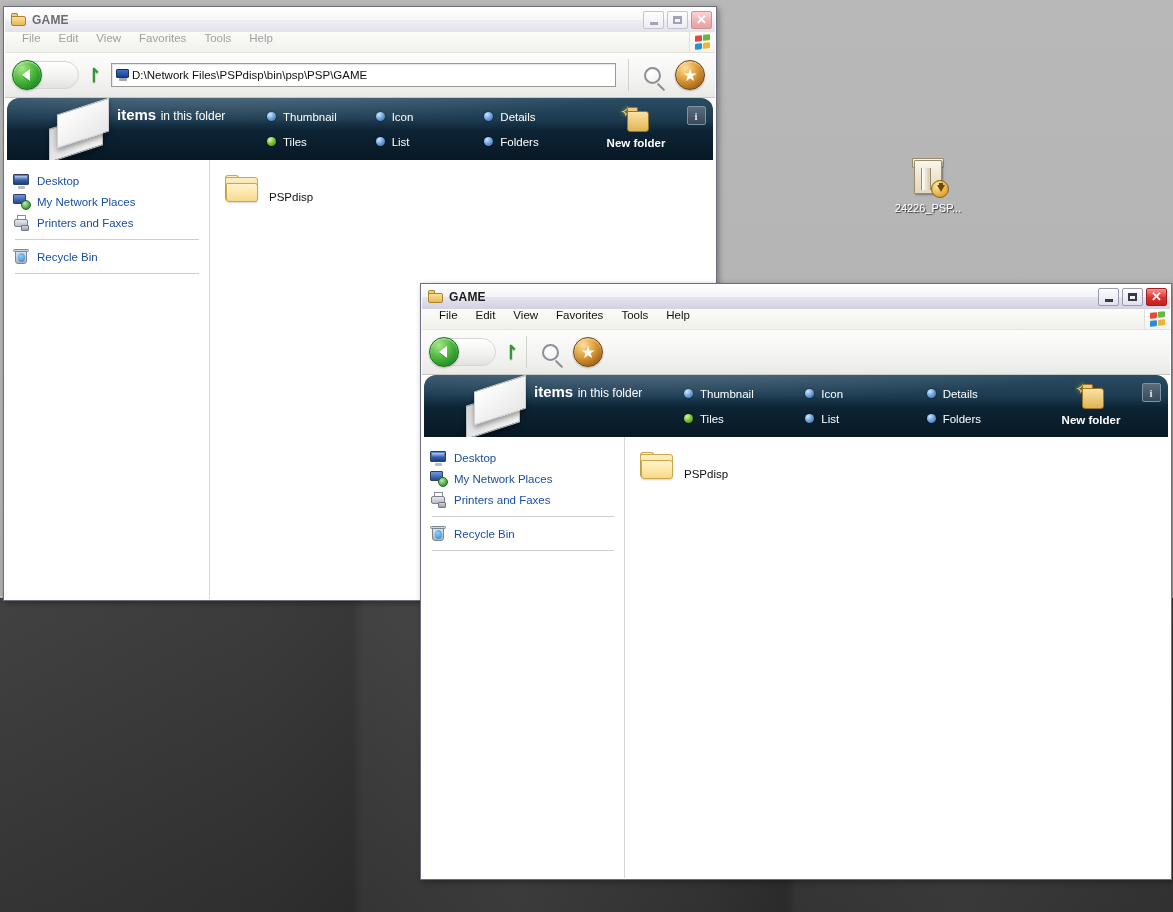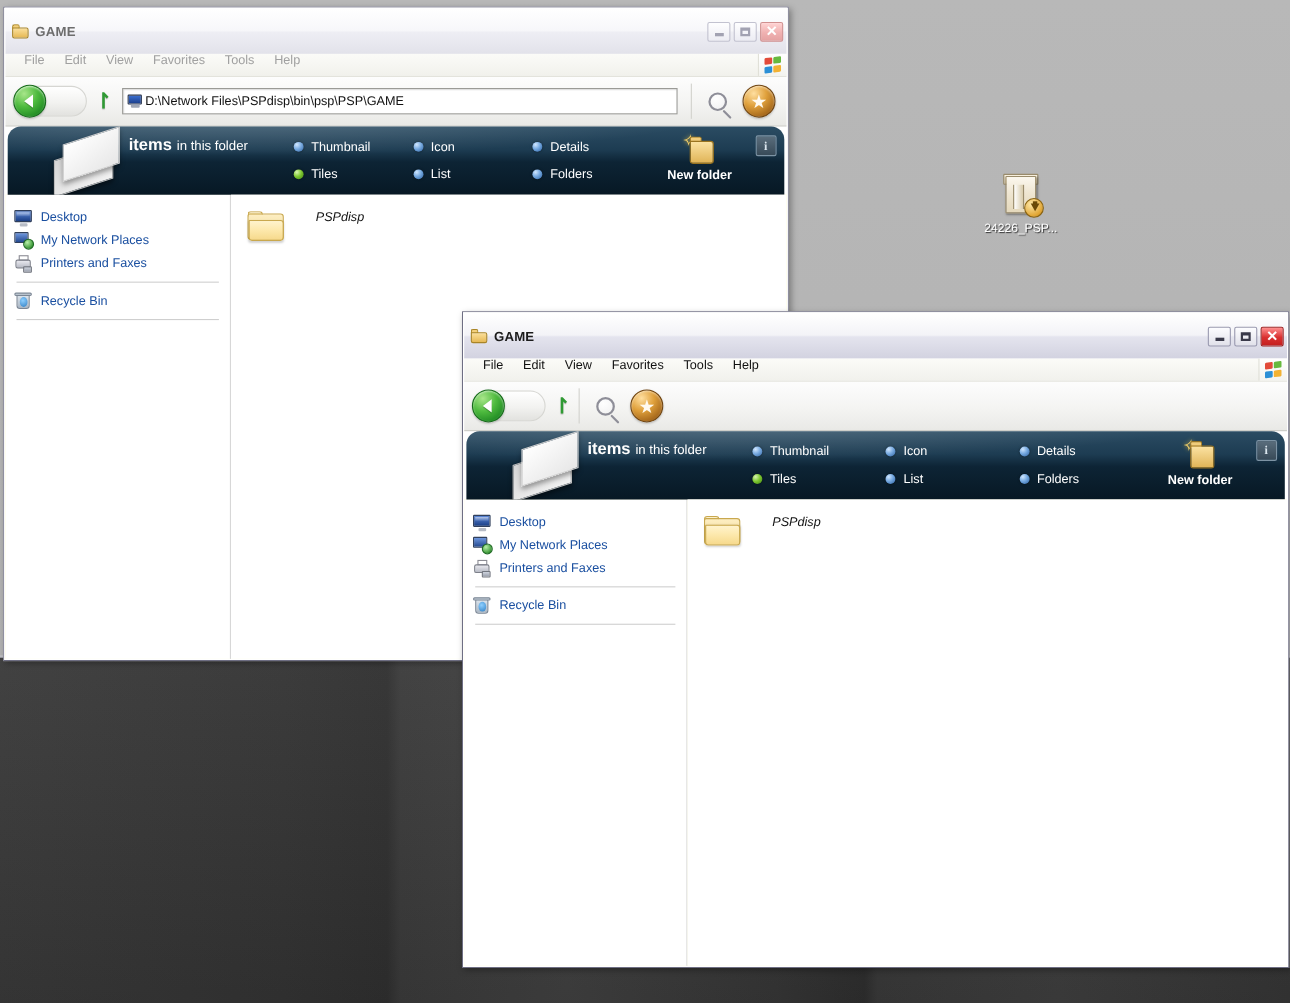--- a/index.html
+++ b/index.html
@@ -85,21 +85,21 @@
     display: flex; flex-direction: column;
   }
   .window .frame-inner{
     border: 1px solid #ffffff;
     flex: 1; display:flex; flex-direction: column; min-height:0;
     background:#fff;
   }
 
   
   .titlebar {
-    height: 41px; min-height:24px;
+    height: 24px; min-height:24px;
     display: flex; align-items: center;
     padding: 0 3px 0 6px;
     position: relative;
   }
   .titlebar.active  { background: linear-gradient(180deg,#ffffff 0%,#f3f3f7 48%,#e4e4ee 52%,#d2d2e0 100%); }
   .titlebar.inactive{ background: linear-gradient(180deg,#ffffff 0%,#f7f7fa 48%,#eeeef4 52%,#e2e2ea 100%); }
   .titlebar .t-icon {
     width: 16px; height: 14px; margin-right: 5px; position: relative; flex:none;
   }
   .titlebar .t-icon .fb {
@@ -303,21 +303,21 @@
 
   .ic-printer .body { position:absolute; left:1px; top:4px; width:14px; height:8px; background: linear-gradient(180deg,#e9e9ef,#b9bcc6); border:1px solid #7d808a; border-radius:2px; }
   .ic-printer .paper{ position:absolute; left:4px; top:0px; width:9px; height:5px; background:#fff; border:1px solid #8c8c94; }
   .ic-printer .fax  { position:absolute; left:8px; bottom:0px; width:8px; height:6px; background: linear-gradient(180deg,#cfd4de,#9aa0ad); border:1px solid #72767f; border-radius:1px; }
 
   .ic-recycle .can { position:absolute; left:2px; top:1px; width:12px; height:14px; background: linear-gradient(180deg,#dfe7ef,#a9b6c4); border:1px solid #7b8694; border-radius:2px 2px 3px 3px; }
   .ic-recycle .can::after{ content:""; position:absolute; left:2px; top:2px; width:7px; height:9px; border-radius:50%; background: radial-gradient(circle at 40% 35%, #8ecfff, #2f7fc4); }
   .ic-recycle .lid { position:absolute; left:0px; top:0px; width:16px; height:3px; background:#cfd8e2; border:1px solid #7b8694; border-radius:2px; }
 
   .content { flex:1; background:#ffffff; padding: 12px 0 0 12px; position:relative; }
-  .fileitem { display:flex; align-items:flex-start; gap: 28px; width: 180px; padding: 3px; font-style: italic; }
+  .fileitem { display:flex; align-items:flex-end; gap: 10px; width: 180px; padding: 3px; }
   .folder-ic { width: 34px; height: 28px; position:relative; flex:none; }
   .folder-ic .back {
     position:absolute; left:0; top:2px; width:33px; height:24px;
     background: linear-gradient(180deg,#fdeec2,#f0d894);
     border:1px solid #c9a84e; border-radius:2px 3px 3px 3px;
   }
   .folder-ic .tab {
     position:absolute; left:0px; top:0px; width:14px; height:5px;
     background: linear-gradient(180deg,#fdf2cf,#eedda2);
     border:1px solid #c9a84e; border-bottom:none; border-radius:3px 3px 0 0;

